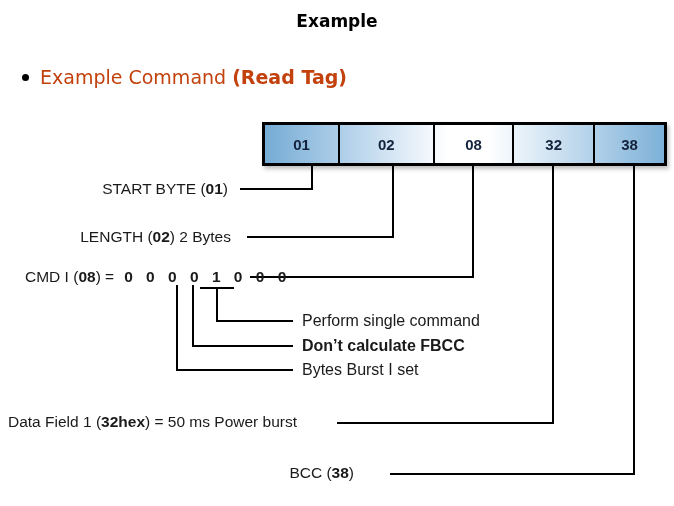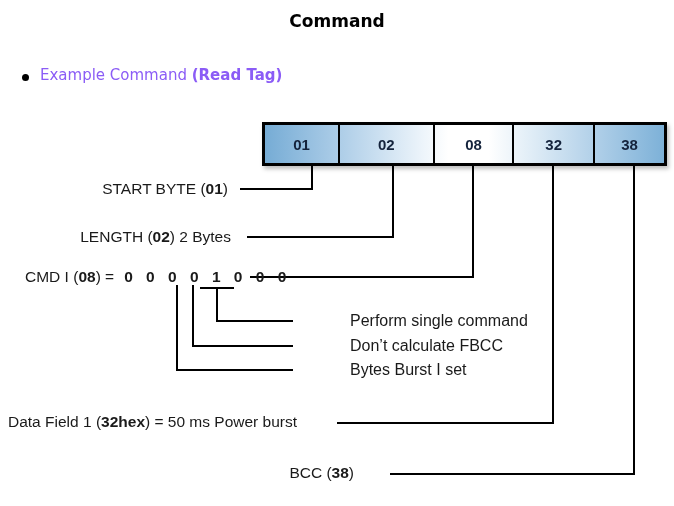--- a/index.html
+++ b/index.html
@@ -15,21 +15,21 @@
   }
   .title{
     position:absolute;left:0;top:11px;width:674px;text-align:center;
     font-family:"DejaVu Sans",sans-serif;font-weight:bold;font-size:17px;color:#000;
   }
   .bullet-dot{
     position:absolute;left:22px;top:74px;width:7px;height:7px;border-radius:50%;background:#000;
   }
   .bullet-line{
     position:absolute;left:40px;top:66px;white-space:nowrap;
-    font-family:"DejaVu Sans",sans-serif;font-size:15px;color:#8b5cf6;
+    font-family:"DejaVu Sans",sans-serif;font-size:19px;color:#c2410c;
   }
   .bullet-line b{font-weight:bold;}
   
   .byte-bar{
     position:absolute;left:262px;top:122px;width:405px;height:44px;box-sizing:border-box;
     border:3px solid #000;display:flex;
     background:linear-gradient(to right,var(--bar-blue) 0%,#abcce7 18%,#eef5fb 40%,#ffffff 46%,#ffffff 56%,#e2eef7 66%,#b3d1e9 82%,#7db1d8 100%);
     box-shadow:2px 3px 4px rgba(0,0,0,0.25);
   }
   .byte-cell{
@@ -42,29 +42,29 @@
   .hline{position:absolute;height:2px;background:var(--line);}
   .vline{position:absolute;width:2px;background:var(--line);}
   
   .callout{
     position:absolute;white-space:nowrap;font-size:15.5px;line-height:18px;height:18px;color:var(--text);
   }
   .callout b{font-weight:bold;}
   .r{}
   .binary{font-weight:bold;letter-spacing:4.5px;margin-left:10px;font-size:15.5px;}
   .bit-label{
-    position:absolute;left:302px;white-space:nowrap;font-size:16px;line-height:18px;height:18px;color:var(--text);margin-left:48px;
+    position:absolute;left:302px;white-space:nowrap;font-size:16px;line-height:18px;height:18px;color:var(--text);
   }
 </style>
 </head>
 <body>
 
 <div class="canvas">
 
-  <div class="title">Command</div>
+  <div class="title">Example</div>
 
   <div class="bullet-dot"></div>
   <div class="bullet-line"><span>Example Command </span><b>(Read Tag)</b></div>
 
   <div class="byte-bar">
     <div class="byte-cell" style="width:18.3%">01</div>
     <div class="byte-cell" style="width:23.7%">02</div>
     <div class="byte-cell" style="width:20.0%">08</div>
     <div class="byte-cell" style="width:20.2%">32</div>
     <div class="byte-cell" style="width:17.8%">38</div>
@@ -82,21 +82,21 @@
   <div class="hline" style="left:250px;top:276px;width:224px;"></div>
   <div class="callout" style="left:25px;top:268px;"><span>CMD I (</span><b>08</b><span>) =</span><span class="binary">0 0 0 0 1 0 0 0</span></div>
 
   <div class="hline" style="left:200px;top:287px;width:34px;"></div>
   <div class="vline" style="left:216px;top:287px;height:35px;"></div>
   <div class="hline" style="left:216px;top:320px;width:77px;"></div>
   <div class="bit-label" style="top:312px;">Perform single command</div>
 
   <div class="vline" style="left:192px;top:285px;height:62px;"></div>
   <div class="hline" style="left:192px;top:345px;width:101px;"></div>
-  <div class="bit-label" style="top:337px;">Don’t calculate FBCC</div>
+  <div class="bit-label" style="top:337px;font-weight:bold;">Don’t calculate FBCC</div>
 
   <div class="vline" style="left:176px;top:285px;height:86px;"></div>
   <div class="hline" style="left:176px;top:369px;width:117px;"></div>
   <div class="bit-label" style="top:361px;">Bytes Burst I set</div>
 
   <div class="vline" style="left:552px;top:166px;height:258px;"></div>
   <div class="hline" style="left:337px;top:422px;width:217px;"></div>
   <div class="callout" style="left:8px;top:413px;"><span>Data Field 1 (</span><b>32hex</b><span>) = 50 ms Power burst</span></div>
 
   <div class="vline" style="left:633px;top:166px;height:309px;"></div>

